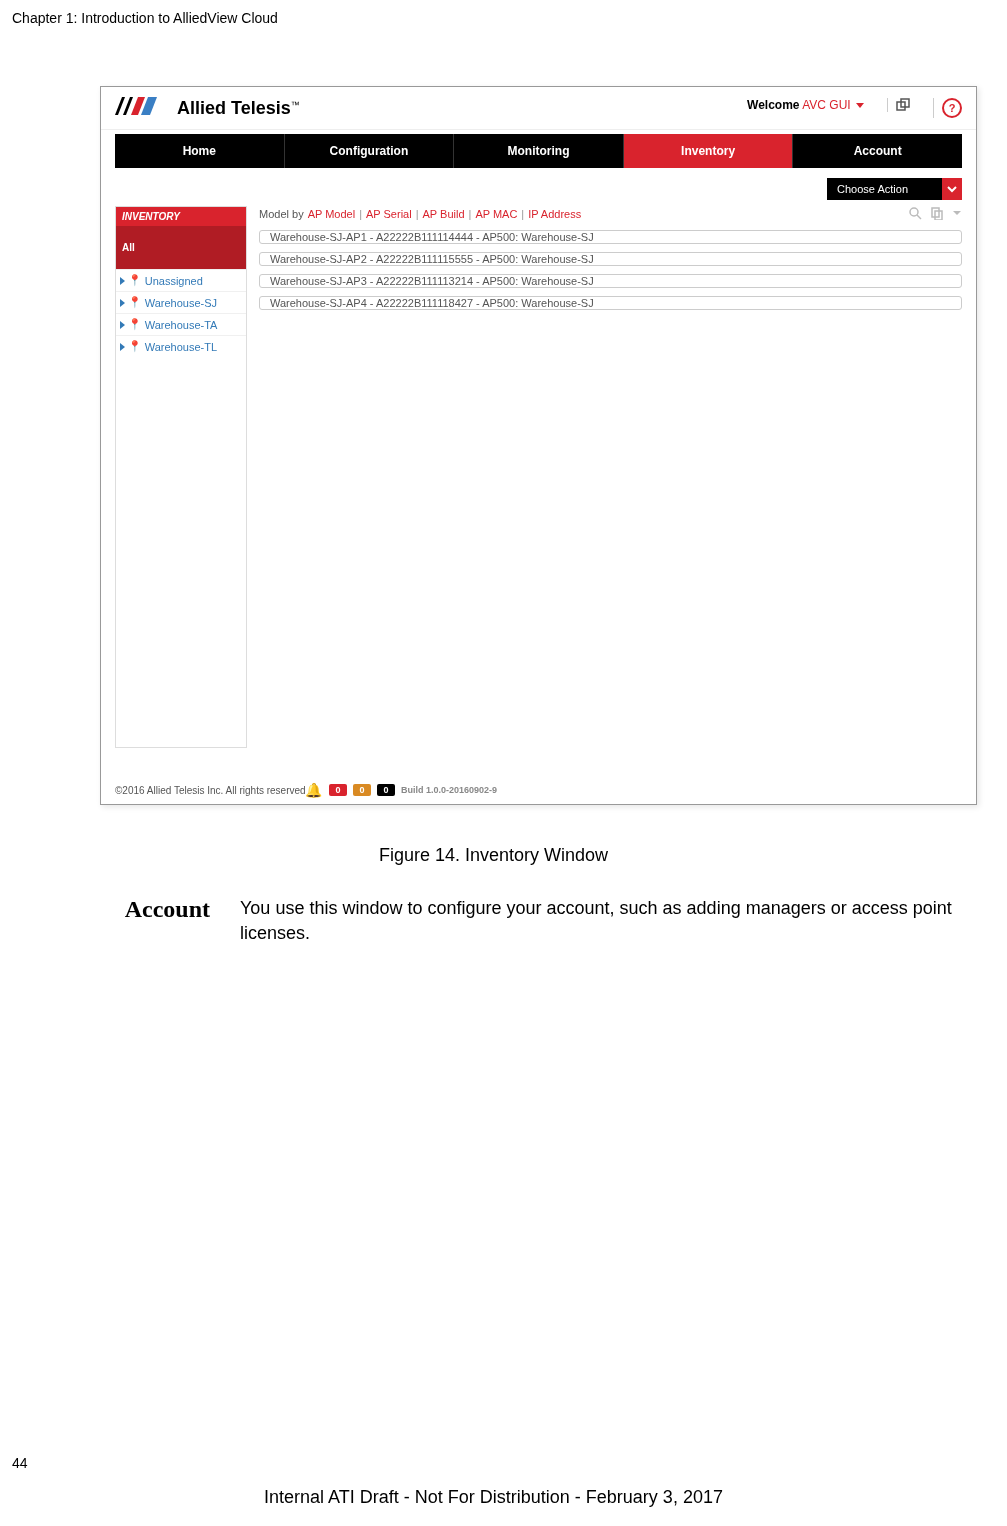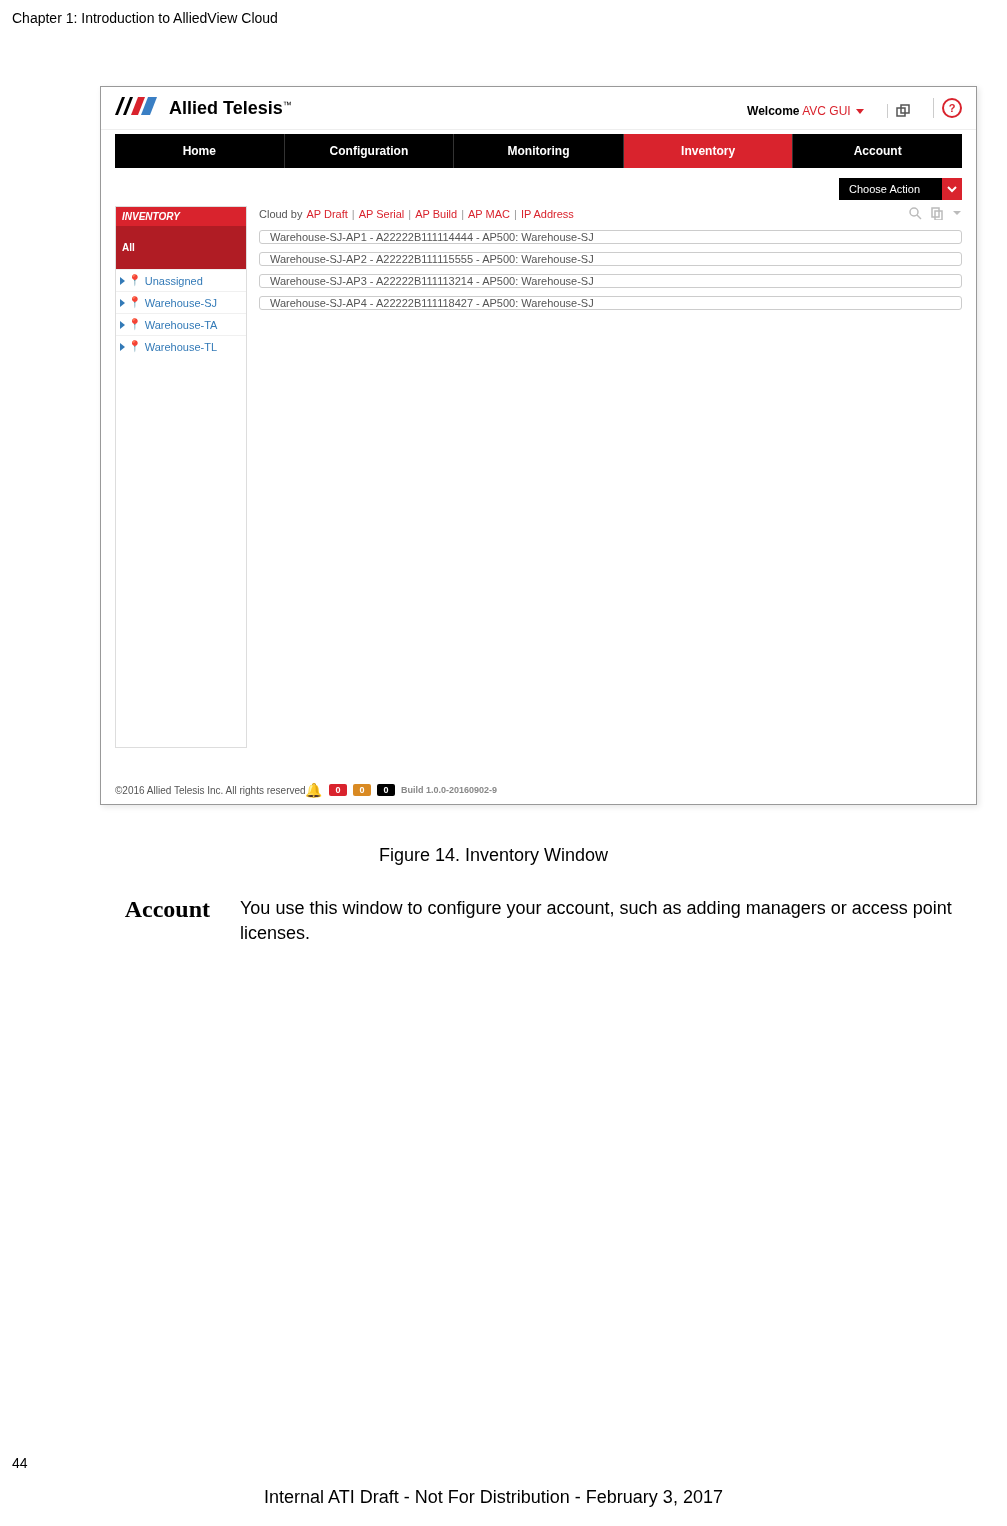--- a/index.html
+++ b/index.html
@@ -44,34 +44,34 @@
   .ss-header {
     display: flex;
     align-items: center;
     justify-content: space-between;
     padding: 10px 14px;
     border-bottom: 1px solid #eee;
   }
   .logo {
     display: flex;
     align-items: center;
-    gap: 12px;
+    gap: 20px;
     justify-content: space-between;
   }
   .logo-mark {
     display: inline-block;
   }
   .logo-text {
     font-weight: bold;
     font-size: 18px;
   }
   .logo-tm { font-size: 9px; vertical-align: super; }
   .welcome-wrap {
     display: flex;
-    align-items: flex-end;
+    align-items: flex-start;
     gap: 23px;
     font-size: 12px;
   }
   .avc-link { color: #d9232d; }
   .caret-down {
     display: inline-block;
     width: 0; height: 0;
     border-left: 4px solid transparent;
     border-right: 4px solid transparent;
     border-top: 5px solid #d9232d;
@@ -121,21 +121,21 @@
     padding: 10px 14px 0 14px;
   }
   .choose-action {
     display: flex;
     align-items: center;
   }
   .choose-action-label {
     background: #000;
     color: #fff;
     font-size: 11px;
-    padding: 5px 22px 5px 10px;
+    padding: 5px 34px 5px 10px;
   }
   .choose-action-arrow {
     background: #d9232d;
     color: #fff;
     width: 20px;
     height: 22px;
     display: flex;
     align-items: center;
     justify-content: center;
   }
@@ -344,22 +344,22 @@
         <div class="sidebar-item">
           <span class="tri-right"></span>
           <span class="pin-icon">📍</span>
           <span>Warehouse-TL</span>
         </div>
       </div>
 
       <div class="main-panel">
         <div class="sort-row">
           <div class="sort-left">
-            <span>Cloud by</span>
-            <span class="sort-link">AP Draft</span>
+            <span>Model by</span>
+            <span class="sort-link">AP Model</span>
             <span class="sort-sep">|</span>
             <span class="sort-link">AP Serial</span>
             <span class="sort-sep">|</span>
             <span class="sort-link">AP Build</span>
             <span class="sort-sep">|</span>
             <span class="sort-link">AP MAC</span>
             <span class="sort-sep">|</span>
             <span class="sort-link">IP Address</span>
           </div>
           <div class="sort-icons">

